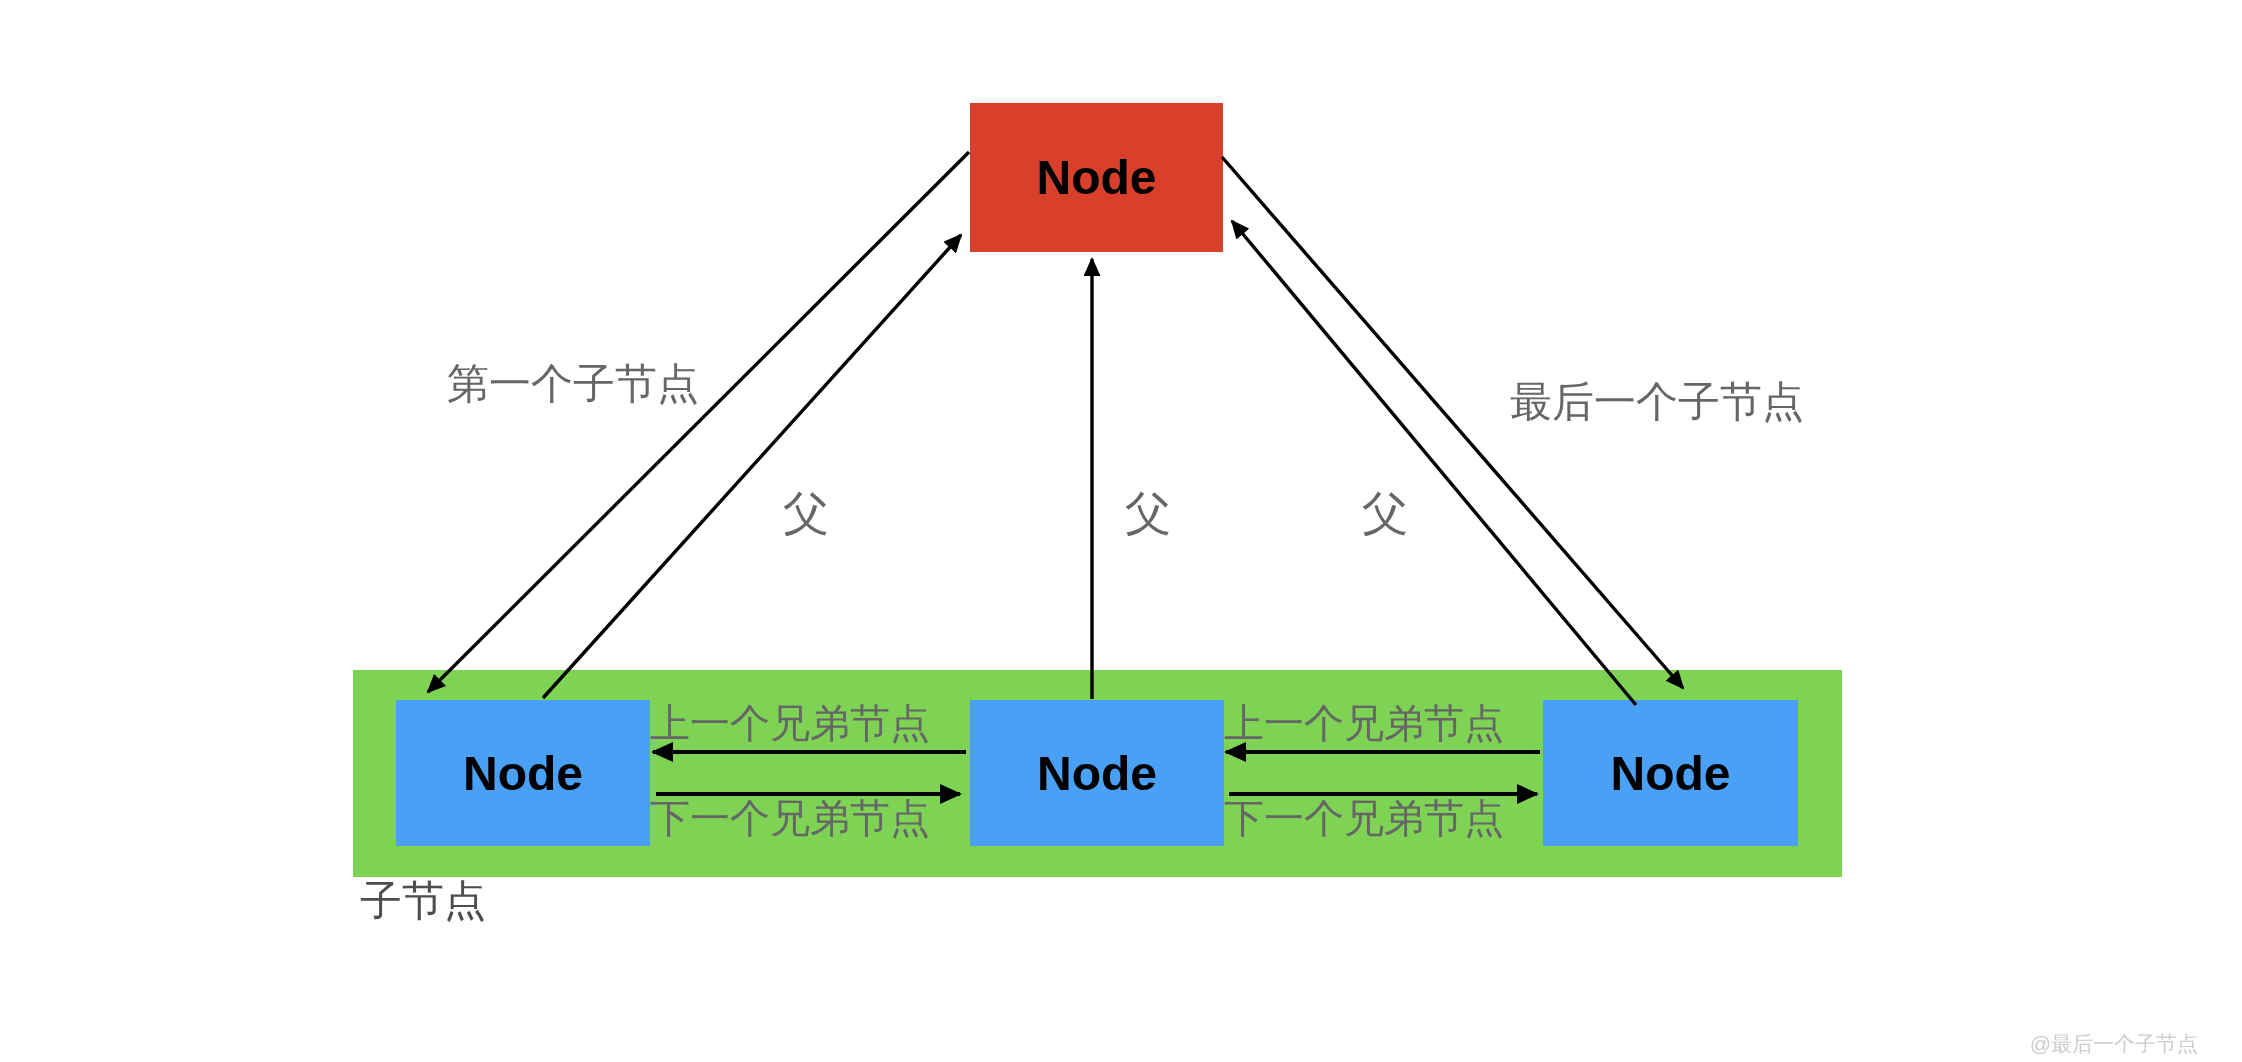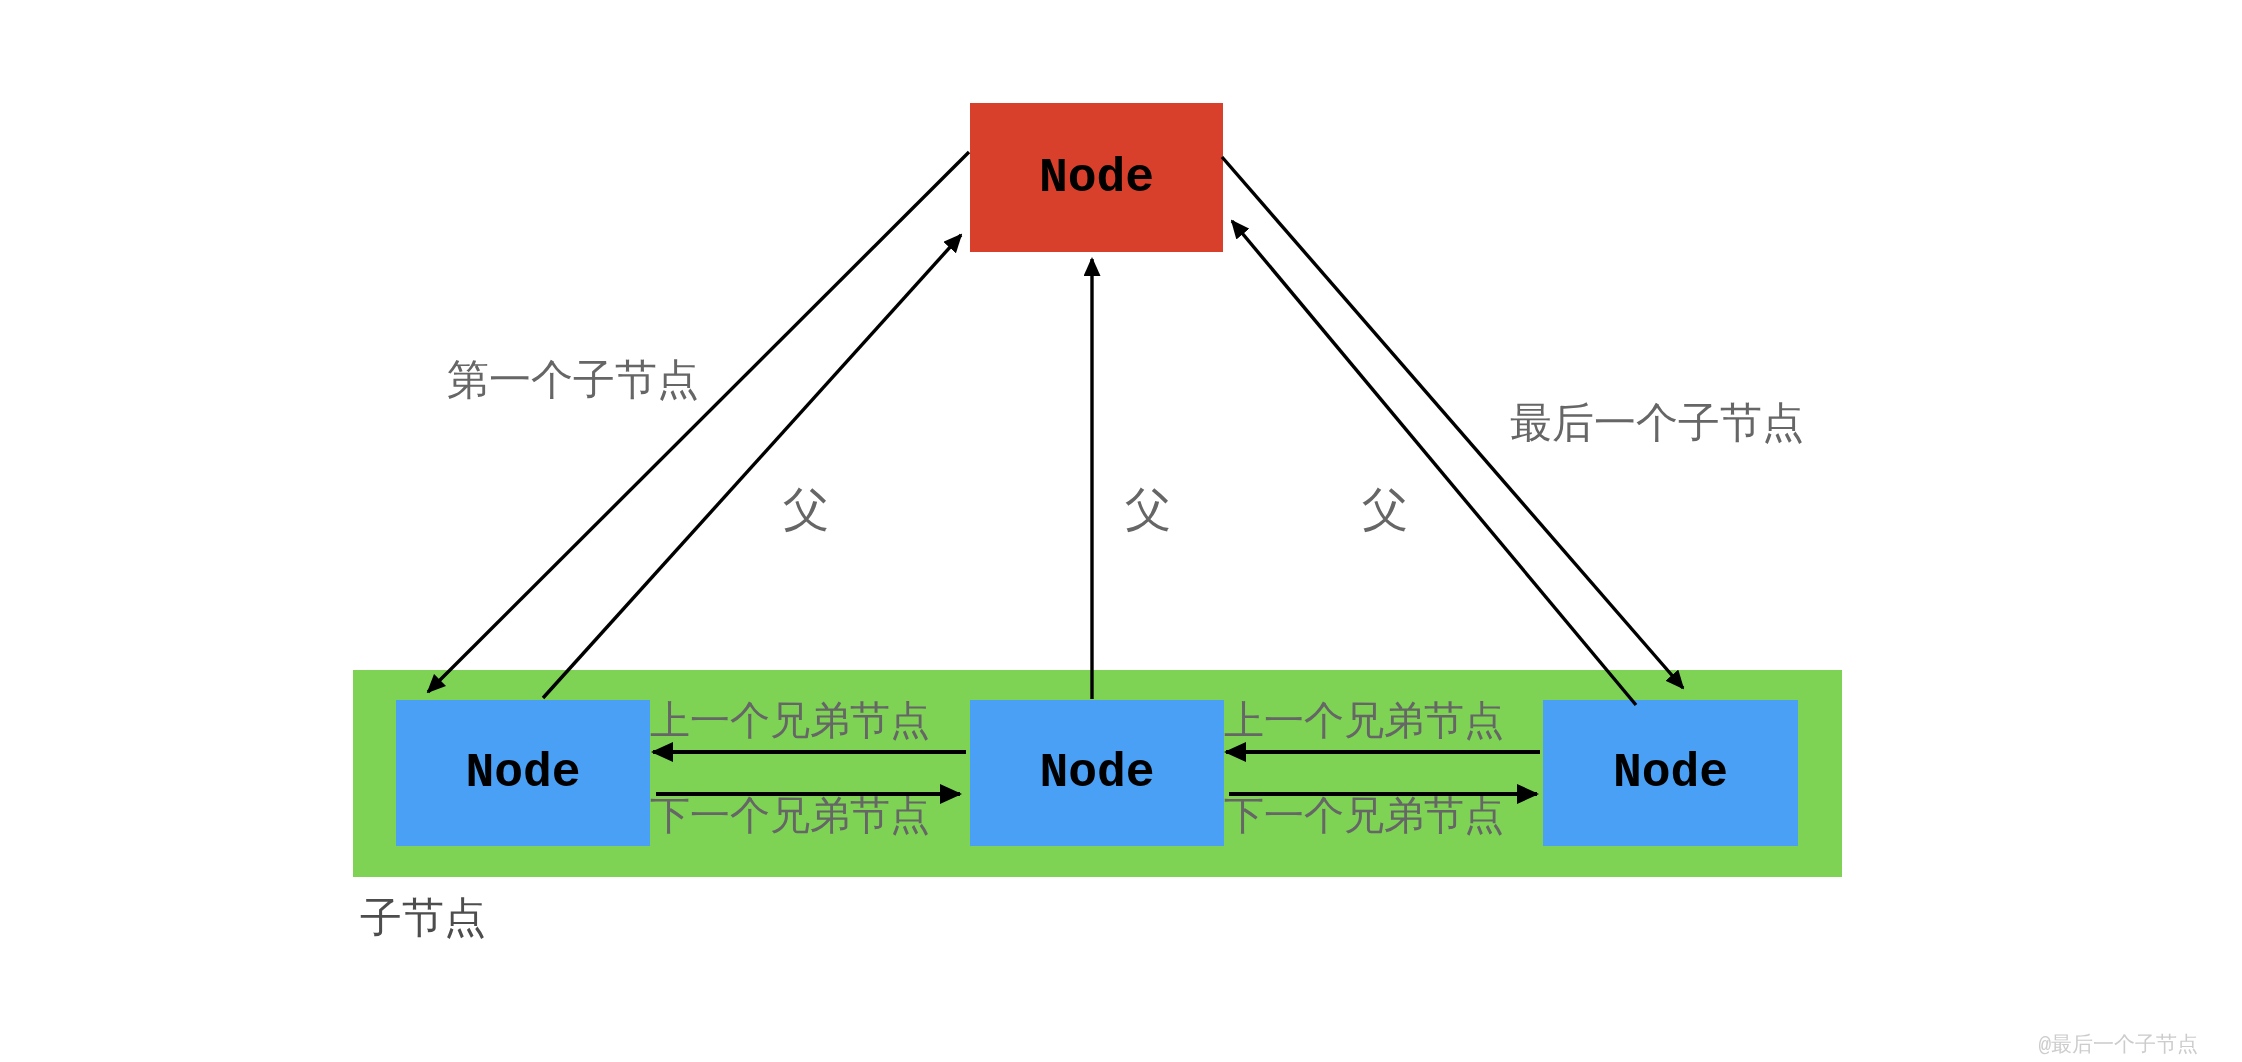--- a/index.html
+++ b/index.html
@@ -6,21 +6,21 @@
     margin: 0;
     padding: 0;
     background: #ffffff;
   }
   .canvas {
     position: relative;
     width: 2202px;
     height: 1062px;
     background: #ffffff;
     overflow: hidden;
-    font-family: Liberation Mono, monospace;
+    font-family: Liberation Sans, sans-serif;
   }
   
   .box {
     position: absolute;
     display: flex;
     align-items: center;
     justify-content: center;
     font-weight: bold;
     font-size: 48px;
     color: #000000;
@@ -62,35 +62,35 @@
   
   .lbl {
     position: absolute;
     color: var(--edge-label, #666666);
     font-size: 42px;
     line-height: 1.08;
     white-space: nowrap;
     z-index: 4;
   }
   .lbl-first-child { left: 447px;  top: 361px; text-align: right; }
-  .lbl-last-child  { left: 1510px; top: 379px; margin-top: 25px; }
+  .lbl-last-child  { left: 1510px; top: 379px; }
   .lbl-parent { font-size: 46px; top: 489px; }
   .lbl-parent-1 { left: 783px;  }
   .lbl-parent-2 { left: 1125px; }
   .lbl-parent-3 { left: 1362px; }
   .lbl-sibling {
     font-size: 40px;
     text-align: left;
   }
   .gap-1 { left: 650px;  width: 320px; }
   .gap-2 { left: 1224px; width: 319px; }
   .sib-top    { top: 702px; }
   .sib-bottom { top: 797px; }
   .lbl-children-group {
-    left: 360px; top: 899px;
+    left: 360px; top: 878px;
     color: var(--group-label, #4d4d4d);
   }
   .watermark {
     position: absolute;
     right: 4px; top: 1030px;
     font-size: 21px;
     color: var(--watermark, #cccccc);
     z-index: 4;
   }
 </style>

